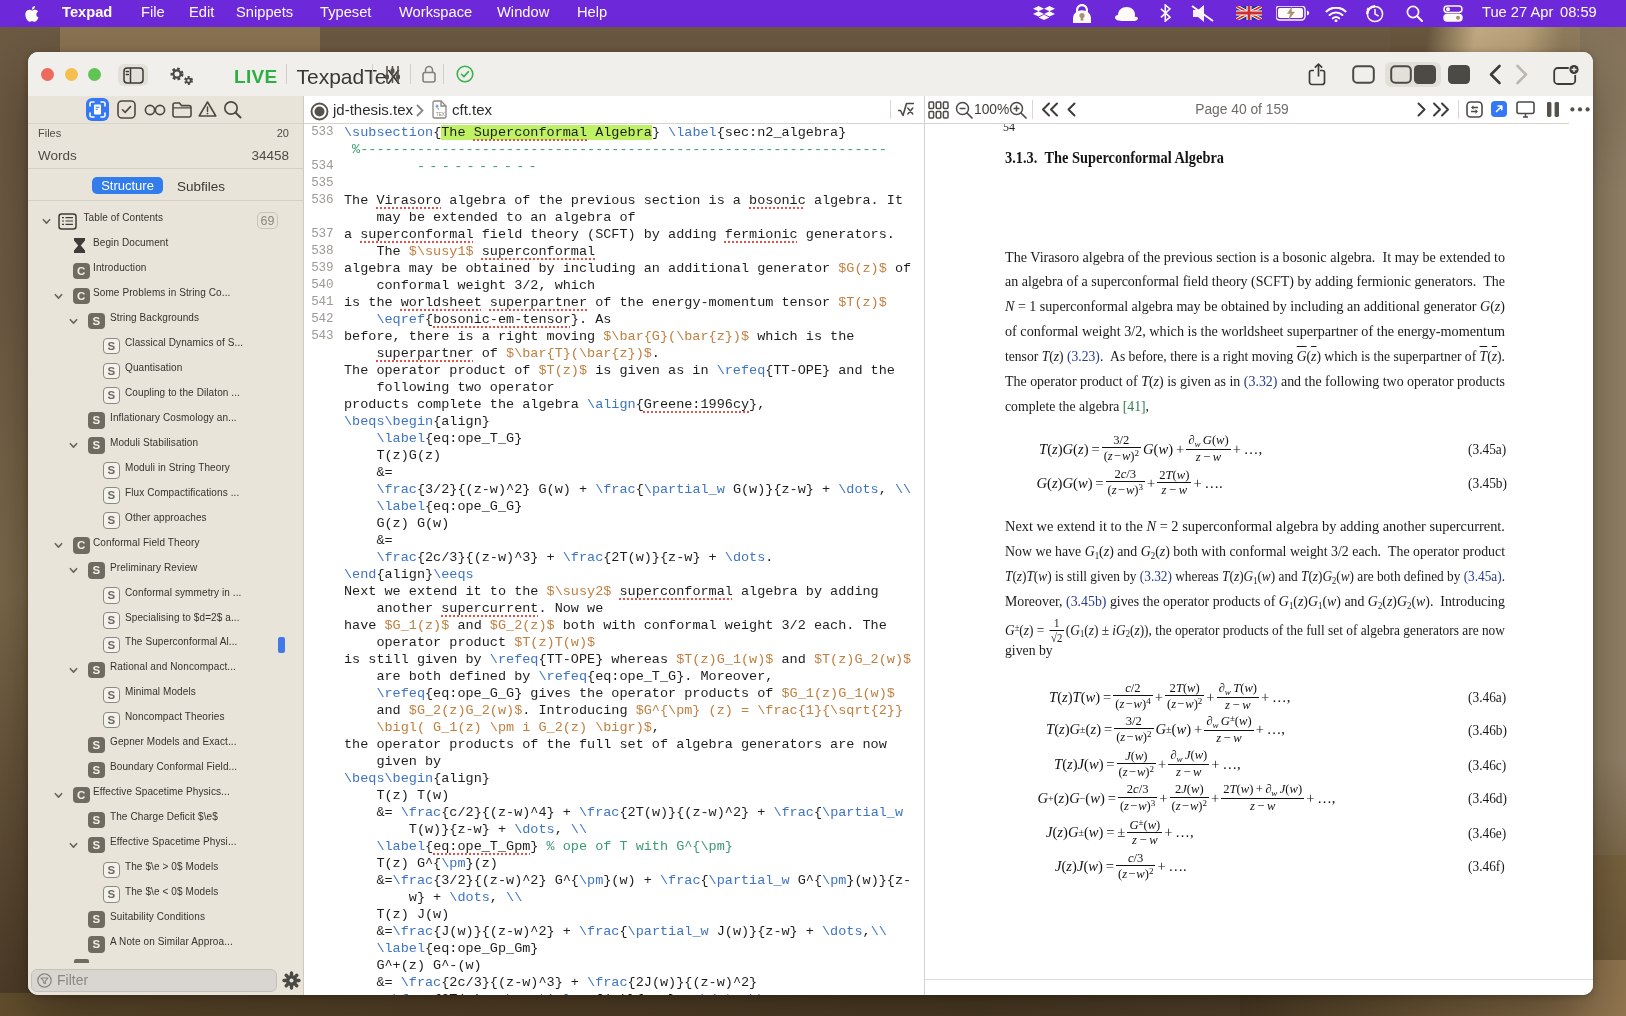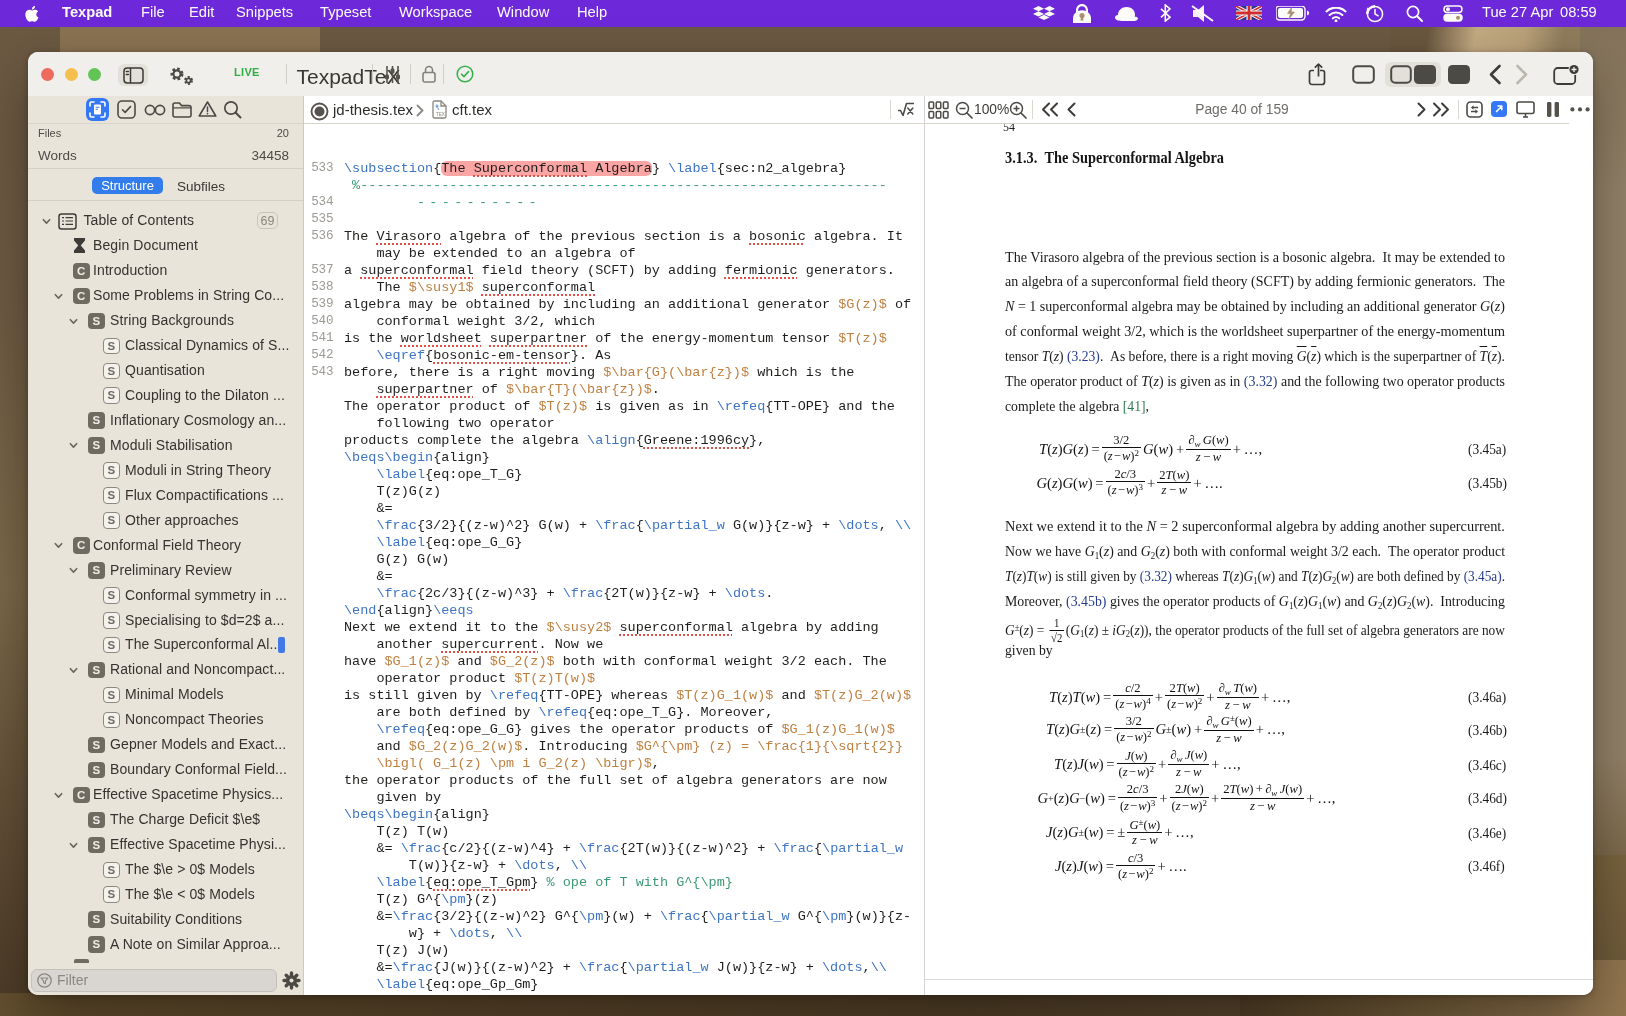--- a/index.html
+++ b/index.html
@@ -37,28 +37,28 @@
 .srow .v { position:absolute; right:0; }
 .pill { position:absolute; left:64px; top:0px; width:71px; height:17.5px; background:#327cec; border-radius:5px; color:#fff; font-size:13px; text-align:center; line-height:17px; }
 .subf { position:absolute; left:149px; top:1px; font-size:13.5px; color:#3a3833; }
 .hd { position:absolute; left:0; width:275px; height:1px; background:#d5d0c5; }
 
 .trow { position:absolute; height:24px; white-space:nowrap; }
 .chev { position:absolute; top:7.5px; width:9px; height:9px; }
 .badge { position:absolute; top:3.5px; width:16.5px; height:16.5px; border-radius:4px; font-size:11.5px; font-weight:bold; text-align:center; line-height:16.5px; }
 .bdark { background:#6f6b61; color:#efece6; }
 .blight { background:rgba(255,255,255,.5); border:1.4px solid #8d897e; color:#6f6b61; line-height:14px; }
-.tlabel { position:absolute; top:3px; font-size:14px; letter-spacing:.1px; }
-
-.cl { position:absolute; left:0; width:620px; height:17px; font-family:"Liberation Mono", monospace; font-size:13.5px; line-height:17px; white-space:pre; color:#1e1e1c;margin-top:36px; }
+.tlabel { position:absolute; top:3px; font-size:10px; letter-spacing:.1px; }
+
+.cl { position:absolute; left:0; width:620px; height:17px; font-family:"Liberation Mono", monospace; font-size:13.5px; line-height:17px; white-space:pre; color:#1e1e1c; }
 .cl .ln { position:absolute; left:0; top:0; width:29.5px; text-align:right; color:#9d9a94; font-size:12.6px; letter-spacing:-0.1px; }
 .cl .cd { position:absolute; left:40px; top:0; }
 .B { color:#3e74c2;text-align:right; } .O { color:#bf7f3f; } .G { color:#3a9a72; }
 .U { text-decoration:underline dotted #e0514c 2px; text-underline-offset:3px; }
-.SEL { background:#fca5a5;border-radius:6px; }
+.SEL { background:#bef264; }
 
 .pserif { font-family:"Liberation Serif", serif; }
 .pline { position:absolute; left:108px; font-family:"Liberation Serif", serif; font-size:15.6px; color:#1a1a1a; transform-origin:0 0; white-space:nowrap; }
 .plinel { text-align:left; text-align-last:left; }
 .ref { color:#273c8c; } .grn { color:#2e7d4f; }
 .eqlabel { position:absolute; left:543px; width:66px; font-family:"Liberation Serif", serif; font-size:15.2px; color:#1a1a1a; transform:scaleX(0.88); transform-origin:0 0; }
 .eq { position:absolute; display:flex; align-items:center; height:44px; word-spacing:-0.8px; font-family:"Liberation Serif", serif; font-size:14.6px; color:#111; white-space:nowrap; }
 .frs { font-size:10.5px; }
 .frs .de { border-top-width:.8px; }
 .eq i { font-family:"Liberation Serif", serif; }
@@ -166,21 +166,21 @@
         <path d="M3.2 4.5h2.2M3.2 7.5h2.2" stroke="#3c3a36" stroke-width="1.3" stroke-linecap="round"></path>
       </svg>
     <svg class="abs" style="left:139px;top:14px" width="30" height="20" viewBox="0 0 30 20">
         <g fill="none" stroke="#4c4a45">
           <circle cx="10" cy="8" r="5.2" stroke-width="2.6" stroke-dasharray="2.6 2.2"></circle>
           <circle cx="10" cy="8" r="3.6" stroke-width="2.2"></circle>
           <circle cx="21.5" cy="14.5" r="3.4" stroke-width="2.2" stroke-dasharray="2 1.7"></circle>
           <circle cx="21.5" cy="14.5" r="2.2" stroke-width="1.8"></circle>
         </g>
       </svg>
-    <div class="abs" style="left:206px;top:14px;font-size:11px;font-weight:600;color:#2fae43;letter-spacing:.3px">LIVE</div>
+    <div class="abs" style="left:206px;top:14px;font-size:19px;font-weight:600;color:#2fae43;letter-spacing:.3px">LIVE</div>
     <div class="abs" style="left:258.4px;top:12px;width:1px;height:20px;background:#d2cec7"></div>
     <div class="abs" style="left:268.5px;top:12.5px;font-size:21px;color:#3a3833">TexpadTeX</div>
     <div class="abs" style="left:344px;top:12px;width:1px;height:20px;background:#d2cec7"></div>
     <svg class="abs" style="left:355px;top:13px" width="19" height="19" viewBox="0 0 19 19">
         <g stroke="#55524c" stroke-width="1.6" fill="none">
           <path d="M4 1v17M9.5 1v17M15 1v17"></path>
         </g>
         <g fill="#55524c">
           <rect x="2" y="9.5" width="4" height="5" rx="1.4"></rect>
           <rect x="7.5" y="3.5" width="4" height="5" rx="1.4"></rect>

